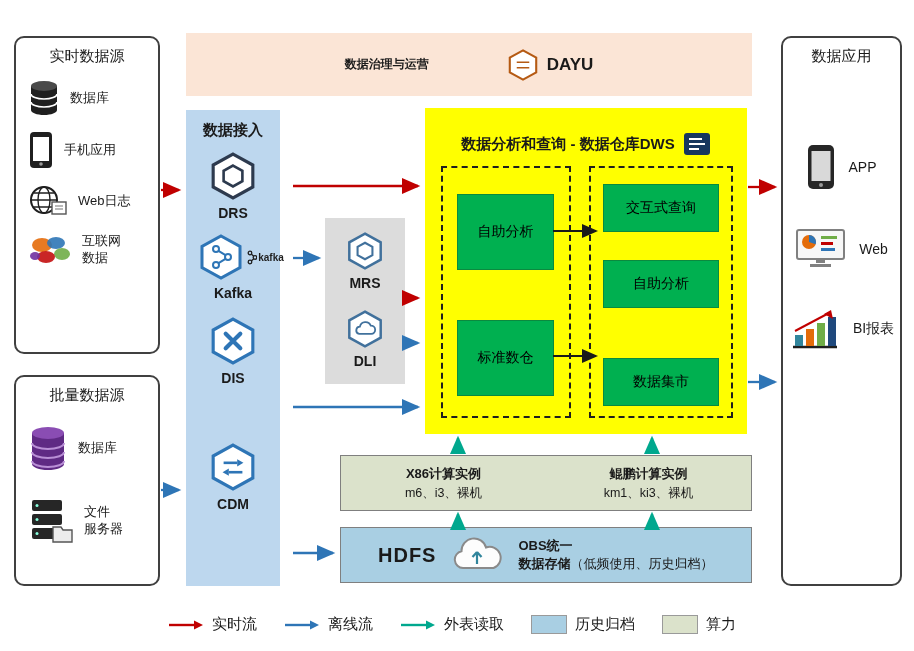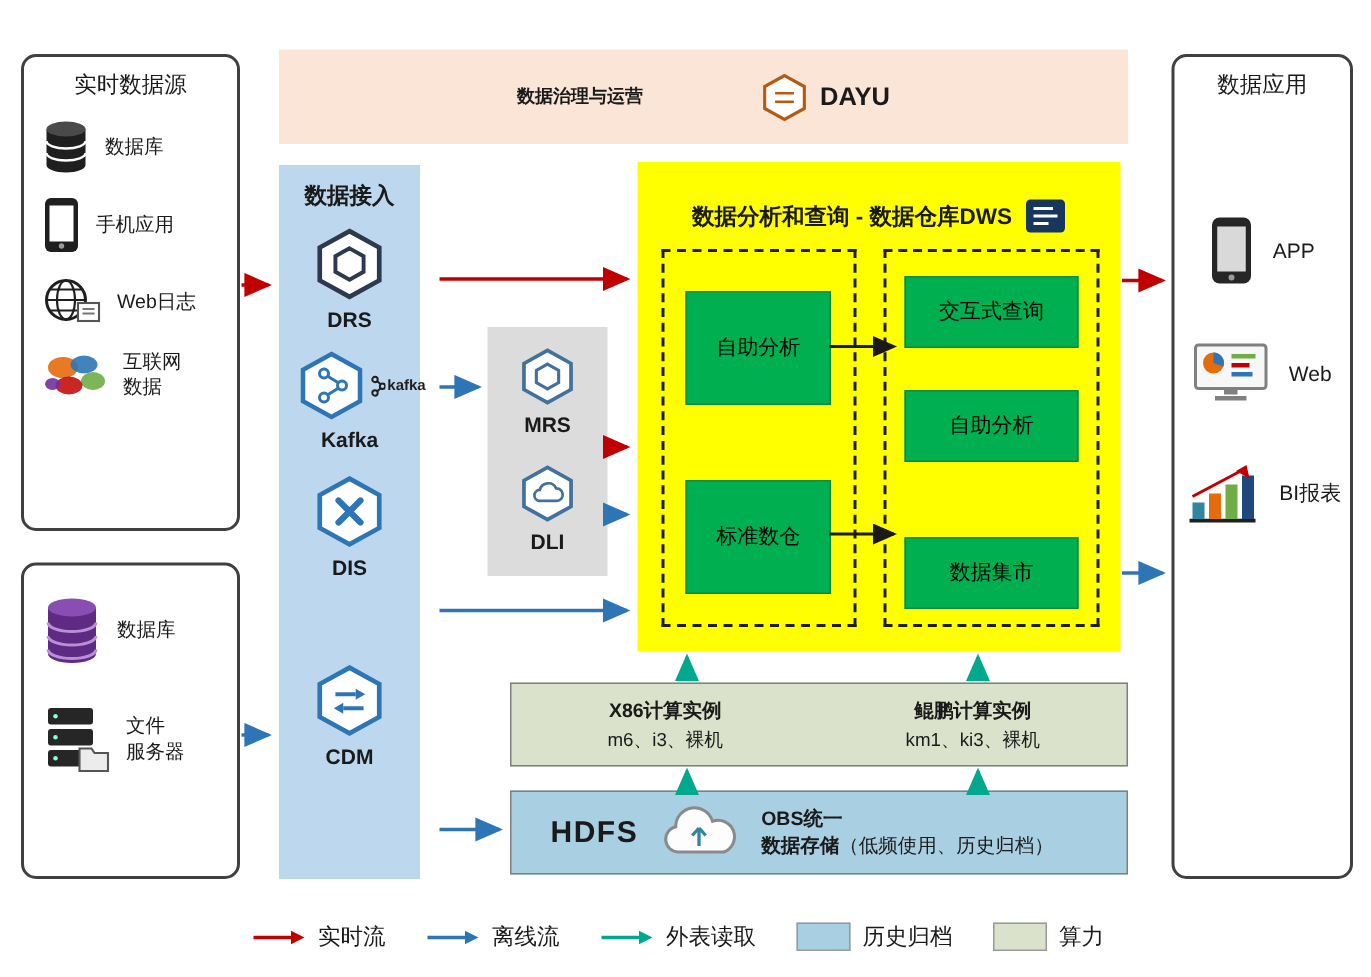--- a/index.html
+++ b/index.html
@@ -58,21 +58,21 @@
   
   .compute{position:absolute;left:340px;top:455px;width:412px;height:56px;background:#dbe2cb;
            border:1.5px solid #7f7f7f;display:flex}
   .compute-col{flex:1;display:flex;flex-direction:column;align-items:center;justify-content:center;gap:2px}
   .compute-title{font-weight:bold;font-size:13px}
   .compute-models{font-size:12.5px}
 
   
   .storage{position:absolute;left:340px;top:527px;width:412px;height:56px;background:#a9cfe3;
            border:1.5px solid #7f7f7f;display:flex;align-items:center;gap:14px;padding:0 16px}
-  .hdfs-label{font-weight:bold;font-size:20px;letter-spacing:1px;margin-left:10px}
+  .hdfs-label{font-weight:bold;font-size:20px;letter-spacing:1px;margin-left:21px}
   .obs-text{font-size:13px;line-height:1.35}
   .obs-bold{font-weight:bold}
 
   
   .apps{left:781px;top:36px;width:121px;height:550px}
   .app-items{display:flex;flex-direction:column;align-items:center;gap:38px;padding-top:78px}
   .app-item{display:flex;flex-direction:row;align-items:center;gap:12px}
   .app-label{font-size:14px}
 
   
@@ -140,20 +140,21 @@
               <ellipse cx="7" cy="22" rx="5" ry="4" fill="#7030a0" opacity="0.9"></ellipse>
             </svg>
         </span>
         <span class="src-label">互联网
 数据</span>
       </div>
     </div>
   </div>
 
   <div class="panel batch">
+    <div class="panel-title">批量数据源</div>
     <div class="src-items">
       <div class="src-item">
         <span class="icon">
           <svg width="40" height="47" viewBox="0 0 40 47">
               <path d="M4 8v31c0 3.3 7.2 6 16 6s16-2.7 16-6V8" fill="#5f2a84"></path>
               <path d="M4 18c0 3.3 7.2 6 16 6s16-2.7 16-6" stroke="#b98fd6" fill="none" stroke-width="2"></path>
               <path d="M4 27c0 3.3 7.2 6 16 6s16-2.7 16-6" stroke="#b98fd6" fill="none" stroke-width="2"></path>
               <path d="M4 36c0 3.3 7.2 6 16 6s16-2.7 16-6" stroke="#b98fd6" fill="none" stroke-width="2"></path>
               <ellipse cx="20" cy="8" rx="16" ry="6" fill="#8a4db3"></ellipse>
             </svg>

